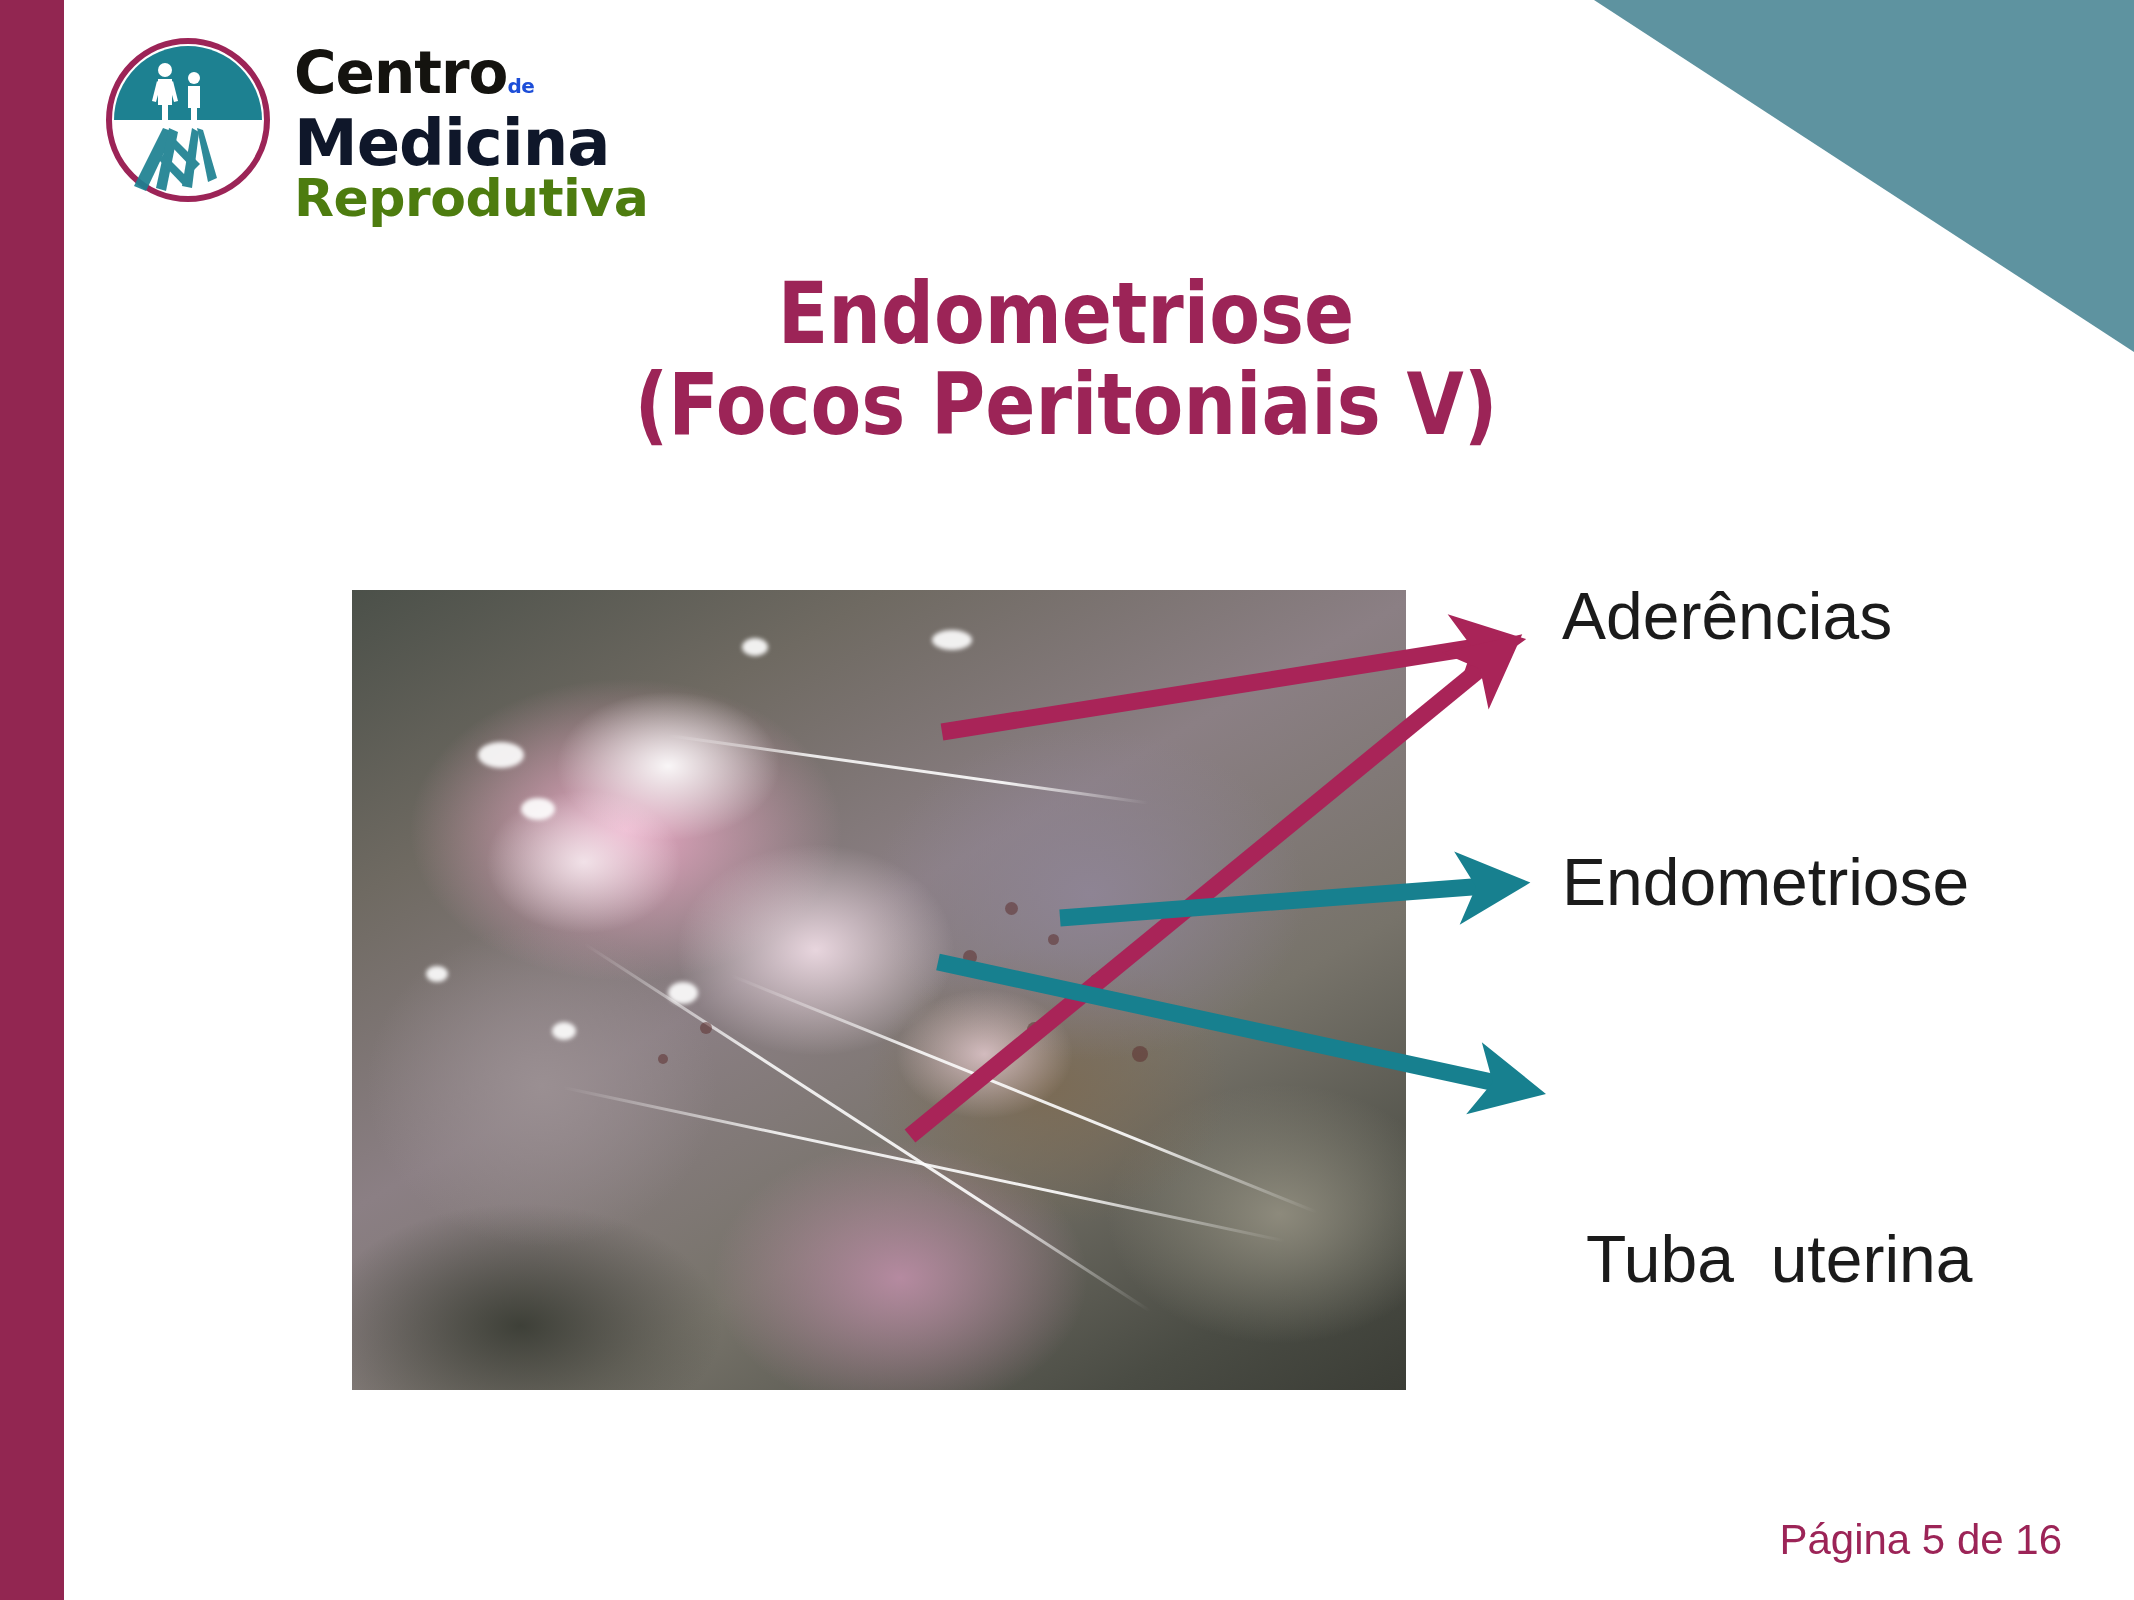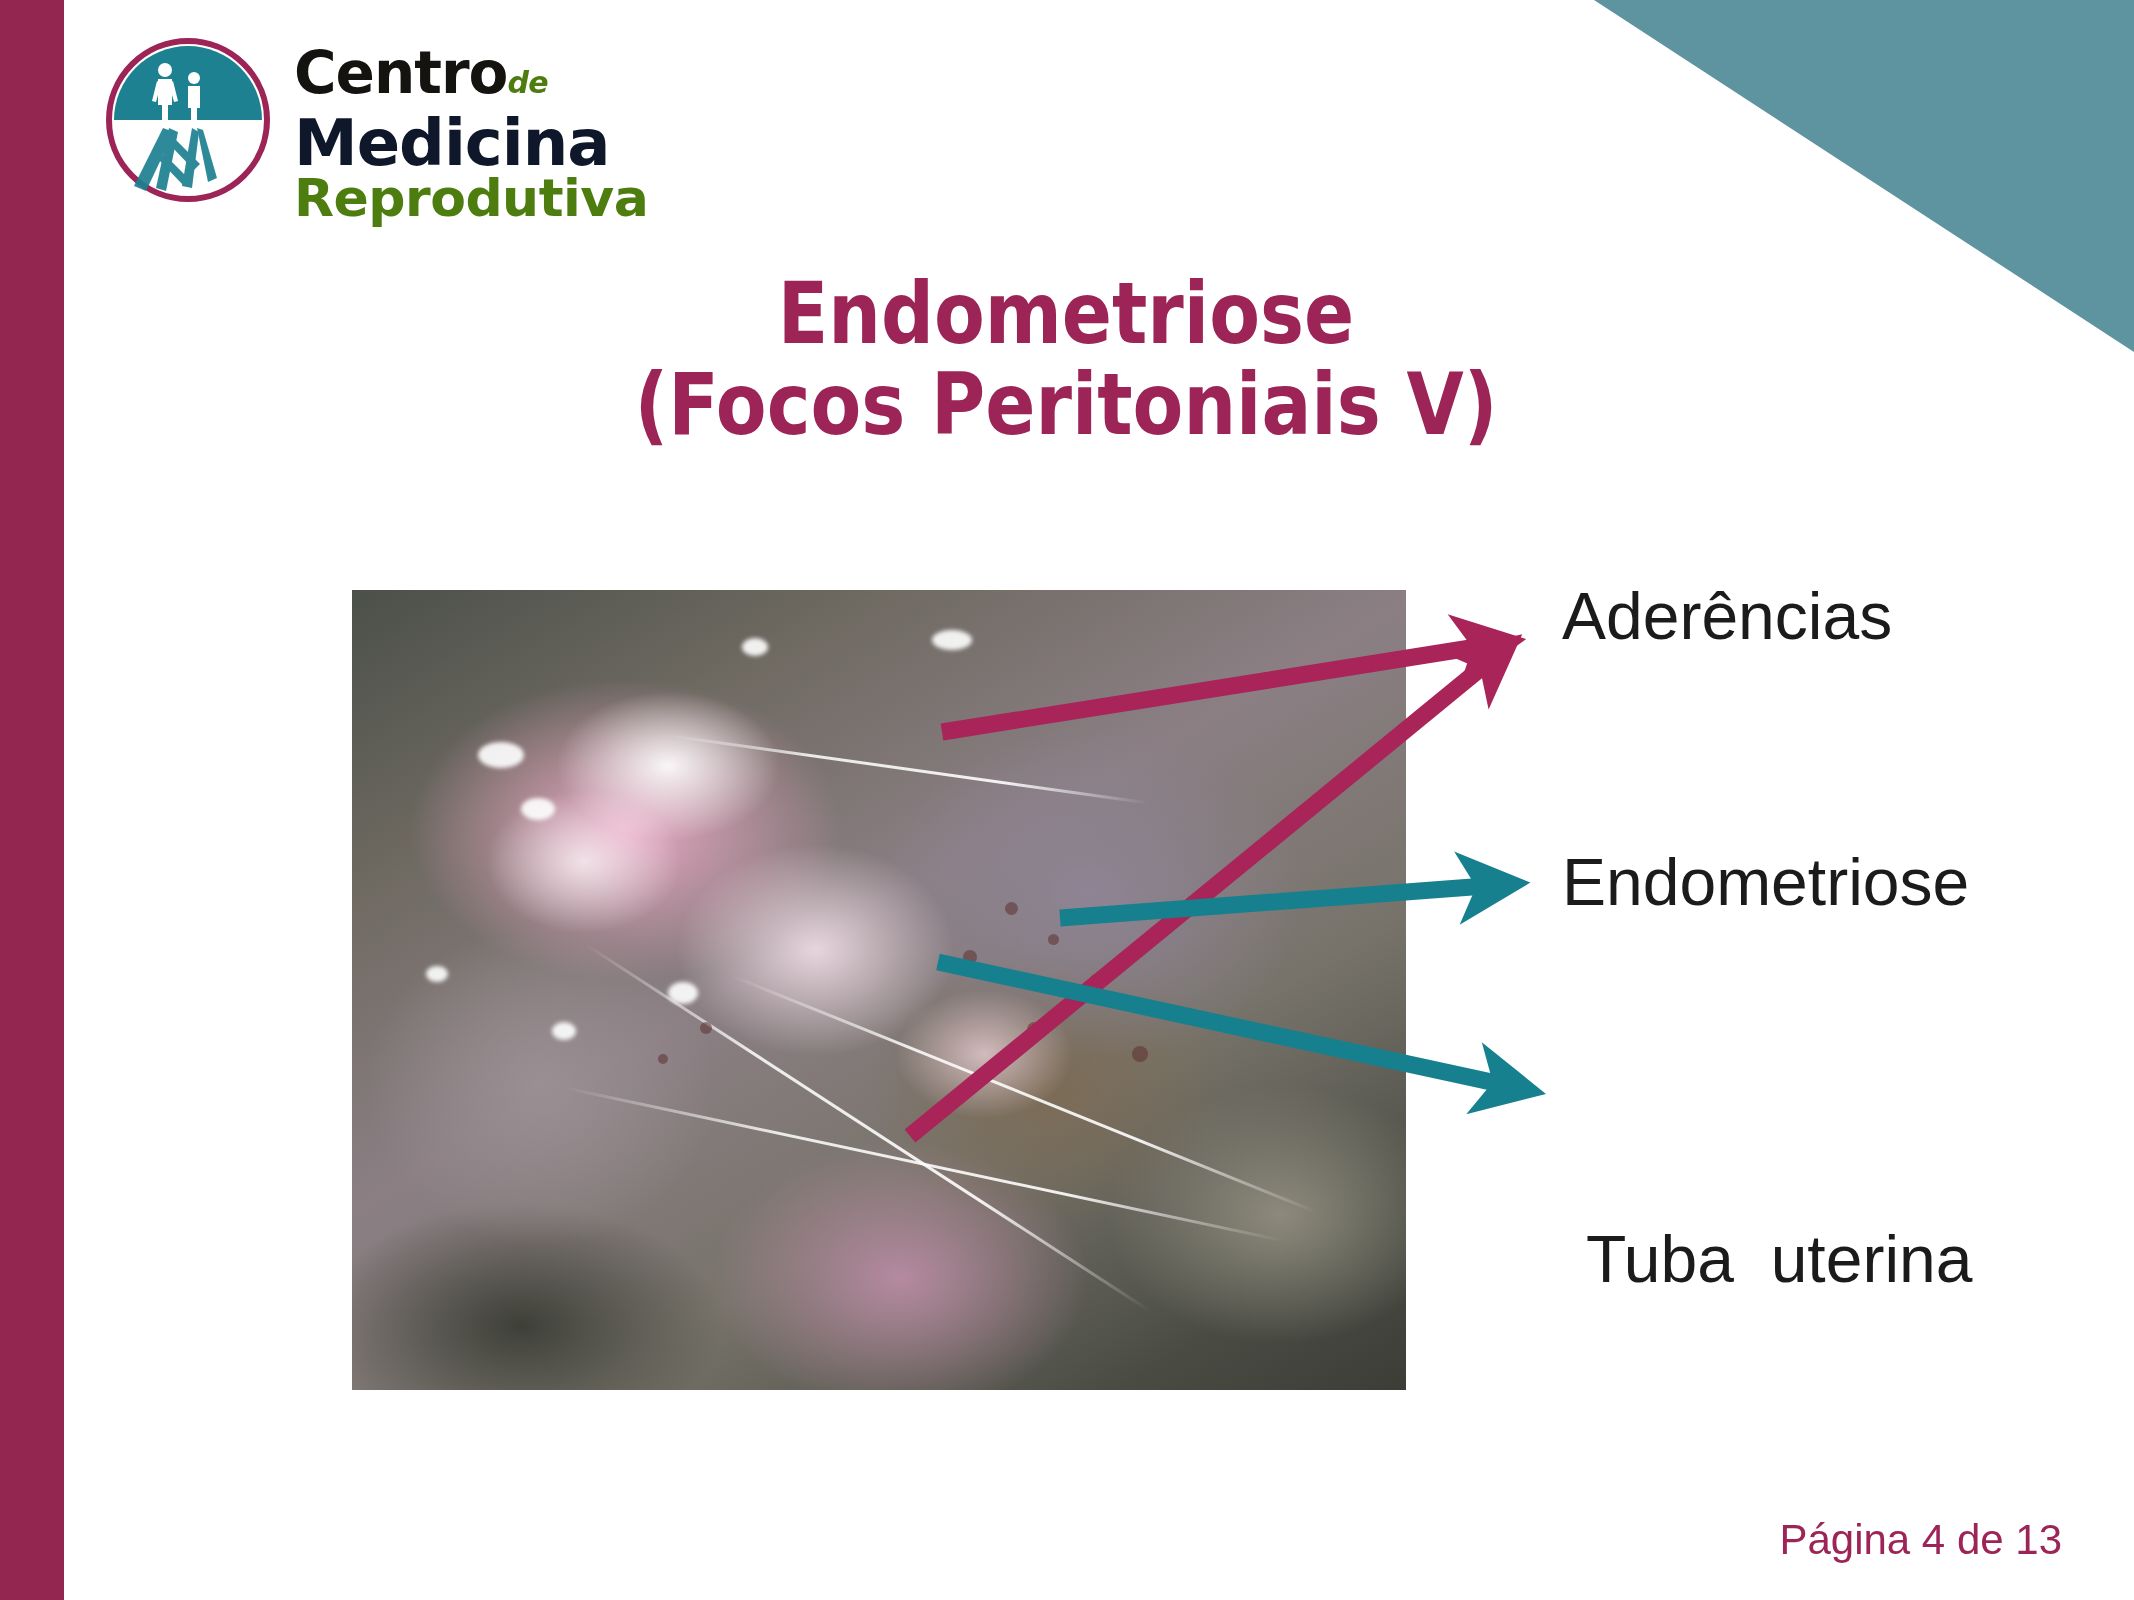--- a/index.html
+++ b/index.html
@@ -54,24 +54,23 @@
     font-weight: bold;
     line-height: 0.96;
     letter-spacing: -1px;
     white-space: nowrap;
   }
   #logo-centro {
     font-size: 58px;
     color: #14130f;
   }
   #logo-de {
-    font-size: 30px;
-    color: #4d7c0f;
+    font-size: 20px;
+    color: #1d4ed8;
     letter-spacing: -0.5px;
-    font-style: italic;
   }
   #logo-medicina {
     font-size: 64px;
     color: #0f172a;
     margin-top: 11px;
   }
   #logo-reprodutiva {
     font-size: 52px;
     color: #4d7c0f;
     letter-spacing: -0.5px;
@@ -248,15 +247,15 @@
     <line x1="1060" y1="918" x2="1512" y2="884" stroke="#17808f" stroke-width="17" marker-end="url(#head-teal)"></line>
     <line x1="938" y1="962" x2="1528" y2="1090" stroke="#17808f" stroke-width="17" marker-end="url(#head-teal)"></line>
   </svg>
 
   <div class="callout-label" id="label-aderencias">Aderências</div>
   <div class="callout-label" id="label-endometriose">Endometriose</div>
   <div class="callout-label" id="label-tuba">
     <div>Tuba  uterina</div>
   </div>
 
-  <div id="page-footer">Página 4 de 13</div>
+  <div id="page-footer">Página 5 de 16</div>
 
 </div>
 
 </body></html>

